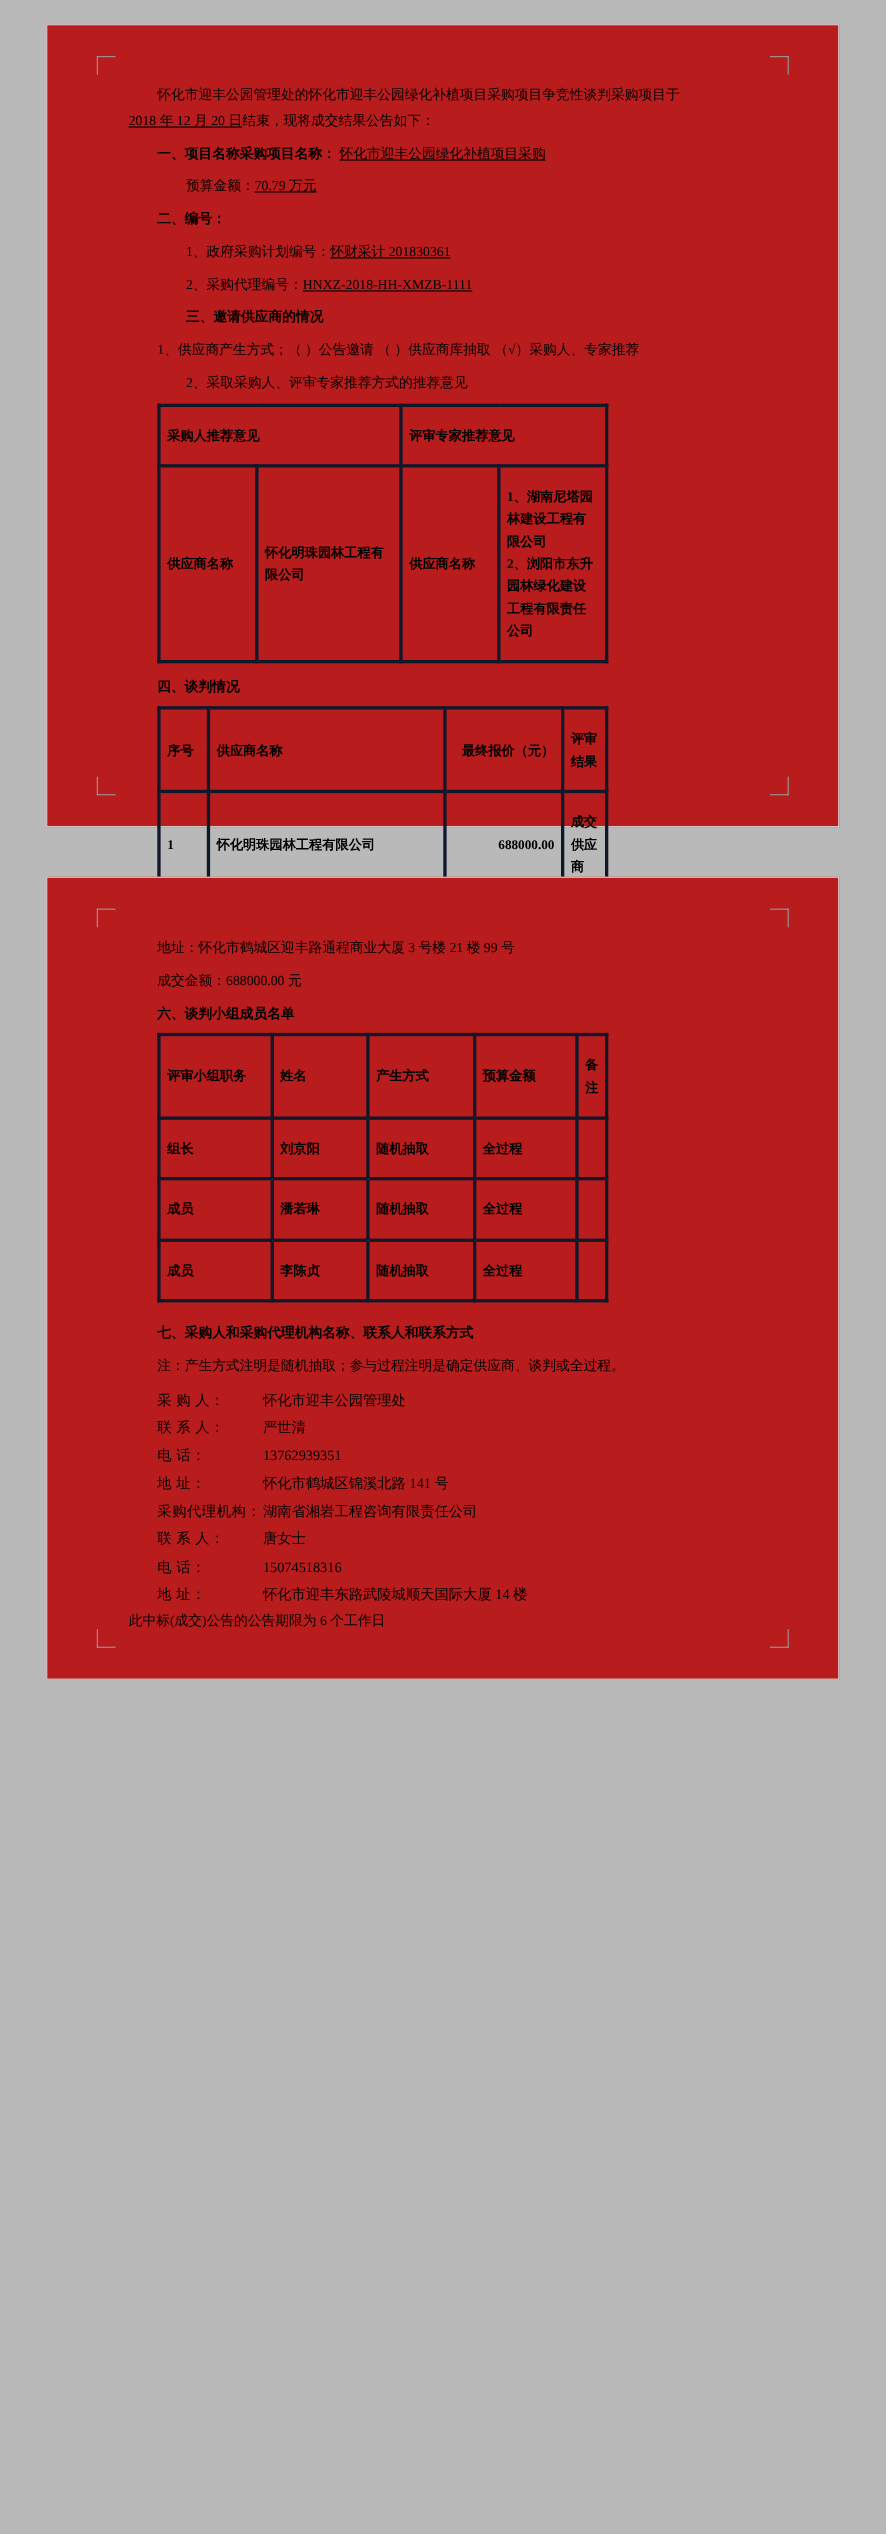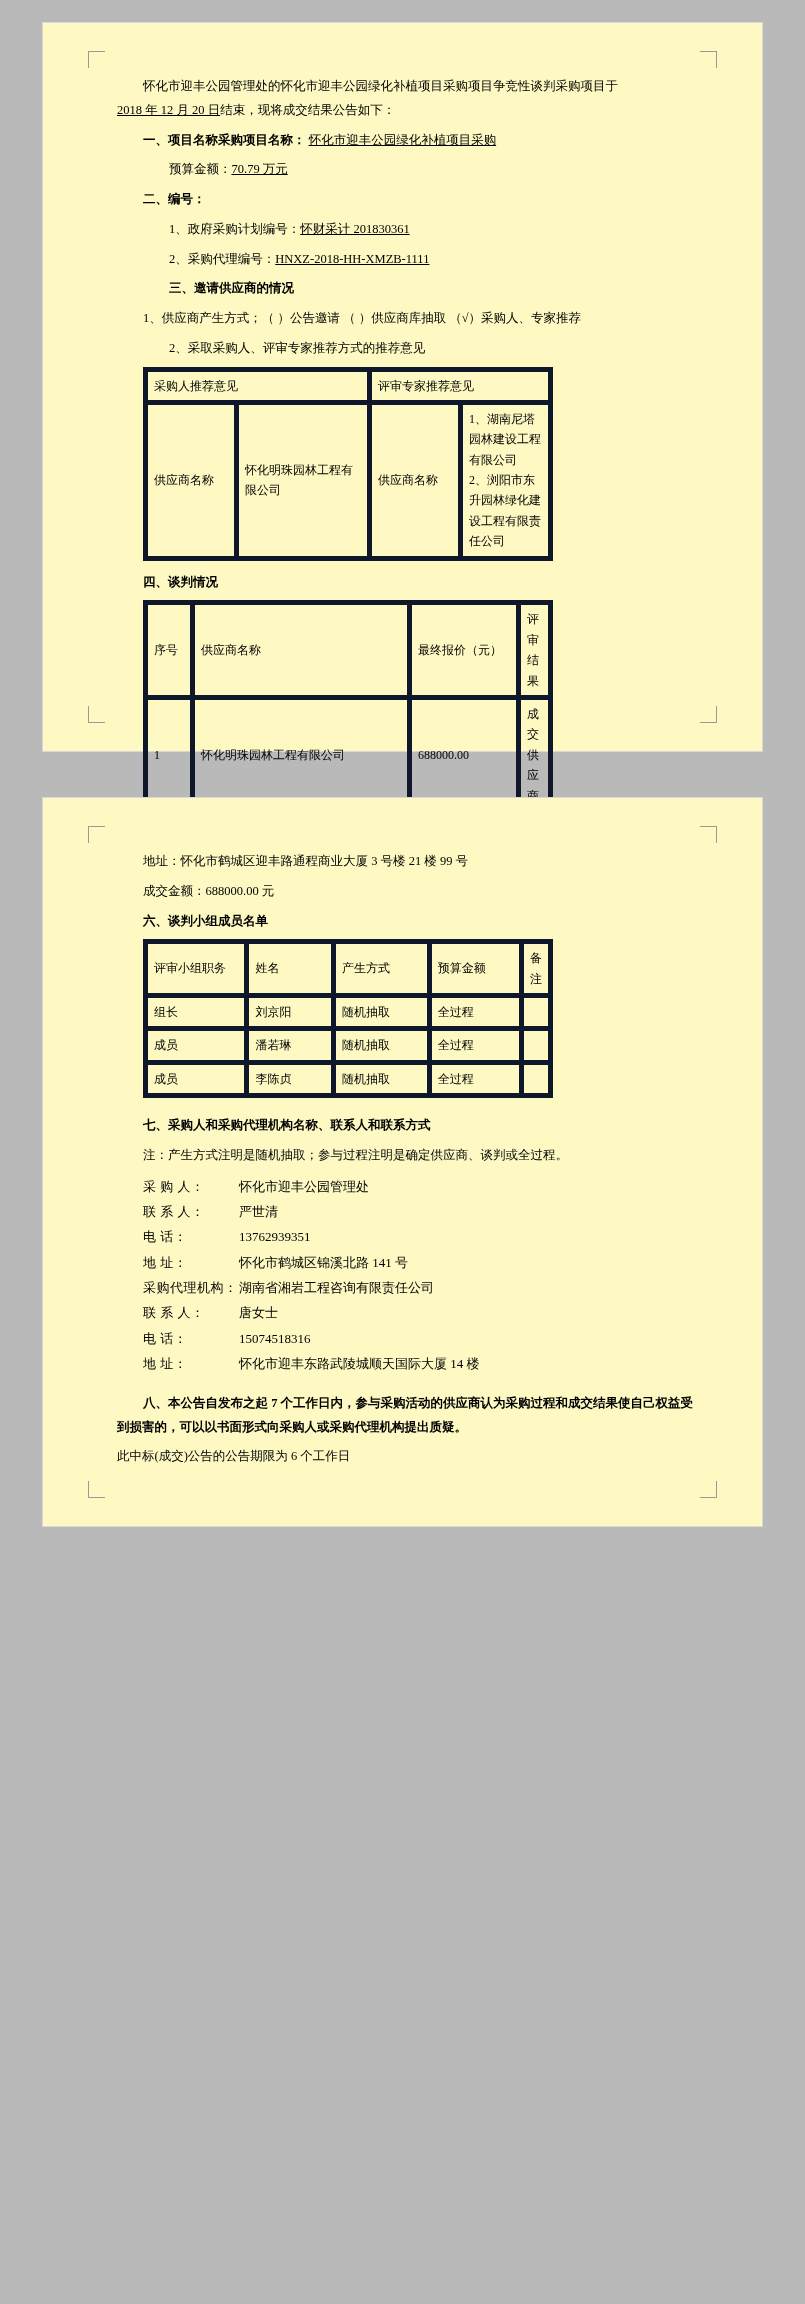--- a/index.html
+++ b/index.html
@@ -9,21 +9,21 @@
     font-family: "Liberation Serif", "DejaVu Serif", serif;
   }
   #root {
     width: 805px;
     min-height: 2304px;
     position: relative;
     background: #b9b9b9;
   }
   .page {
     position: relative;
-    background: #fef9c3;
+    background: #b91c1c;
     margin: 0 auto;
     width: 721px;
     box-sizing: border-box;
     border: 1px solid #d8d8d8;
   }
   .page-1 { height: 730px; margin-top: 22px; padding: 0; }
   .page-2 { height: 730px; margin-top: 45px; }
 
   
   .mark { position: absolute; width: 16px; height: 16px; }
@@ -49,34 +49,34 @@
   .u { text-decoration: underline; }
   .nowrap { white-space: nowrap; }
 
   table.doc {
     border-collapse: collapse;
     margin: 6px 0 10px 26px;
     font-size: 12px;
     line-height: 1.7;
   }
   table.doc td, table.doc th {
-    border: 5px solid #0f172a;
-    padding: 4px 6px;
+    border: 3px solid #0f172a;
+    padding: 16px 6px;
     vertical-align: middle;
     text-align: left;
-    font-weight: normal;
+    font-weight: bold;
   }
   .t-invite { width: 410px; }
   .t-invite td:nth-child(1) { width: 74px; }
   .t-invite td:nth-child(2) { width: 116px; }
   .t-invite td:nth-child(3) { width: 74px; }
   .t-neg { width: 410px; }
   .t-neg td:nth-child(1), .t-neg th:nth-child(1) { width: 30px; text-align: left; }
   .t-neg td:nth-child(2), .t-neg th:nth-child(2) { width: 200px; }
-  .t-neg td:nth-child(3), .t-neg th:nth-child(3) { width: 92px; }
+  .t-neg td:nth-child(3), .t-neg th:nth-child(3) { width: 92px; text-align: right; }
   .t-members { width: 410px; }
   .t-members td:nth-child(1) { width: 90px; }
   .t-members td:nth-child(2) { width: 74px; }
   .t-members td:nth-child(3) { width: 84px; }
   .t-members td:nth-child(4) { width: 80px; }
 
   .contact-line { display: flex; }
   .contact-label { width: 96px; flex: none; letter-spacing: 0.5px; }
   .small { font-size: 13px; line-height: 1.95; }
   .para-block { margin-top: 16px; }
@@ -259,19 +259,18 @@
         <div class="contact-line">
           <span class="contact-label">电    话：</span>
           <span>15074518316</span>
         </div>
         <div class="contact-line">
           <span class="contact-label">地    址：</span>
           <span>怀化市迎丰东路武陵城顺天国际大厦 14 楼</span>
         </div>
       </div>
 
-      <div class="p indent1 bold-para para-block">八、本公告自发布之起 7 个工作日内，参与采购活动的供应商认为采购过程和成交结果使自己权益受到损害的，可以以书面形式向采购人或采购代理机构提出质疑。</div>
       <div class="p">此中标(成交)公告的公告期限为 6 个工作日</div>
 
     </div>
   </div>
 
 </div>
 
 </body></html>

